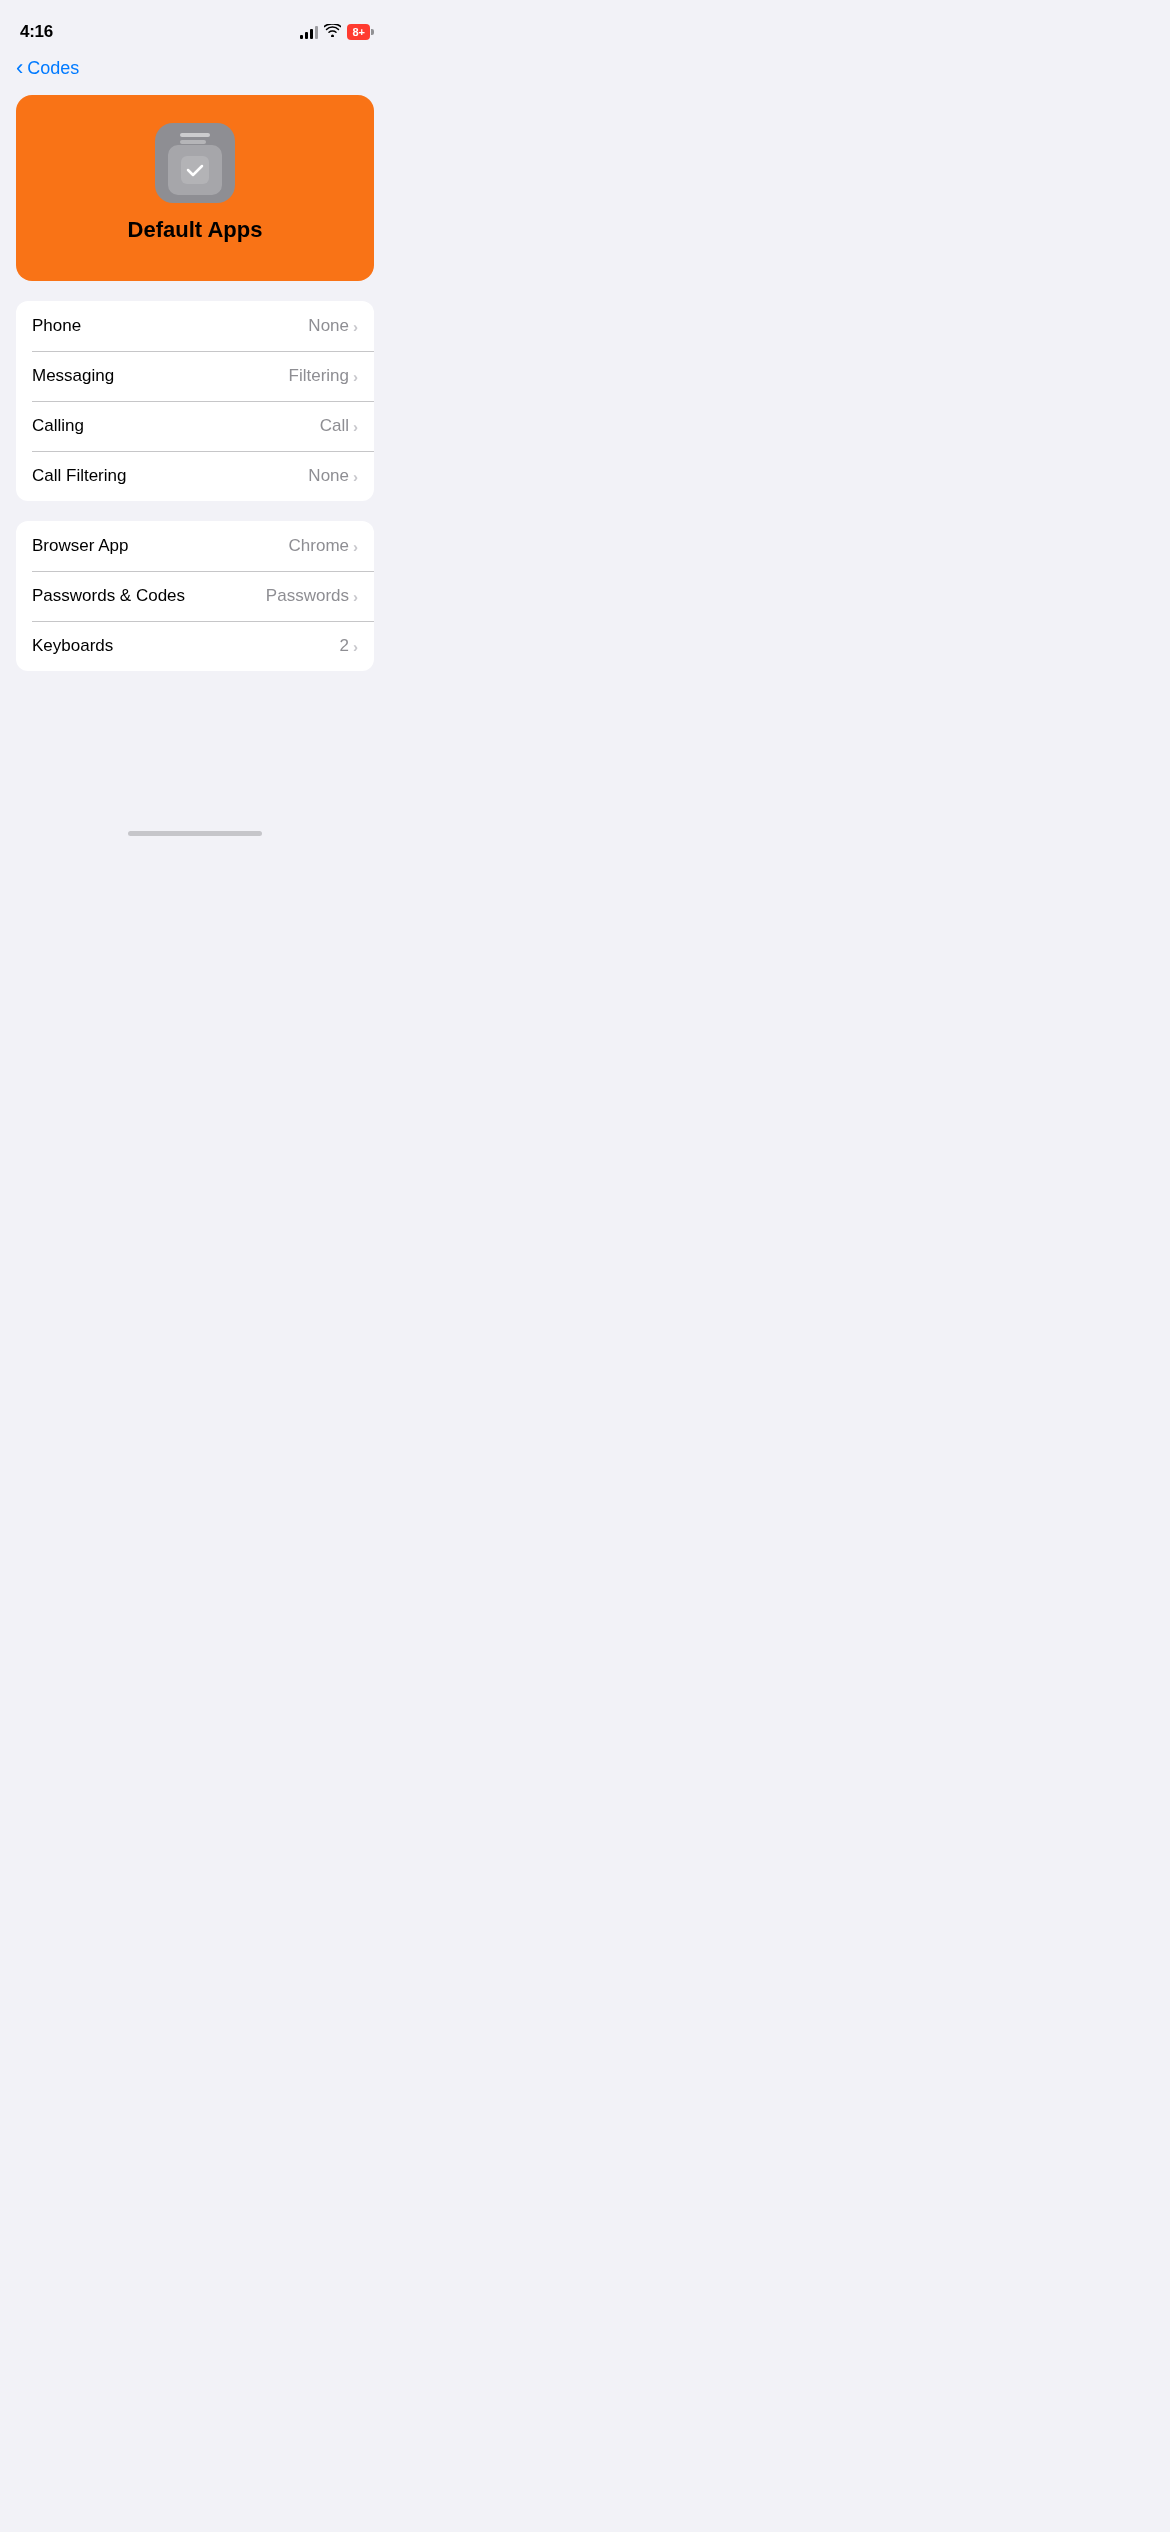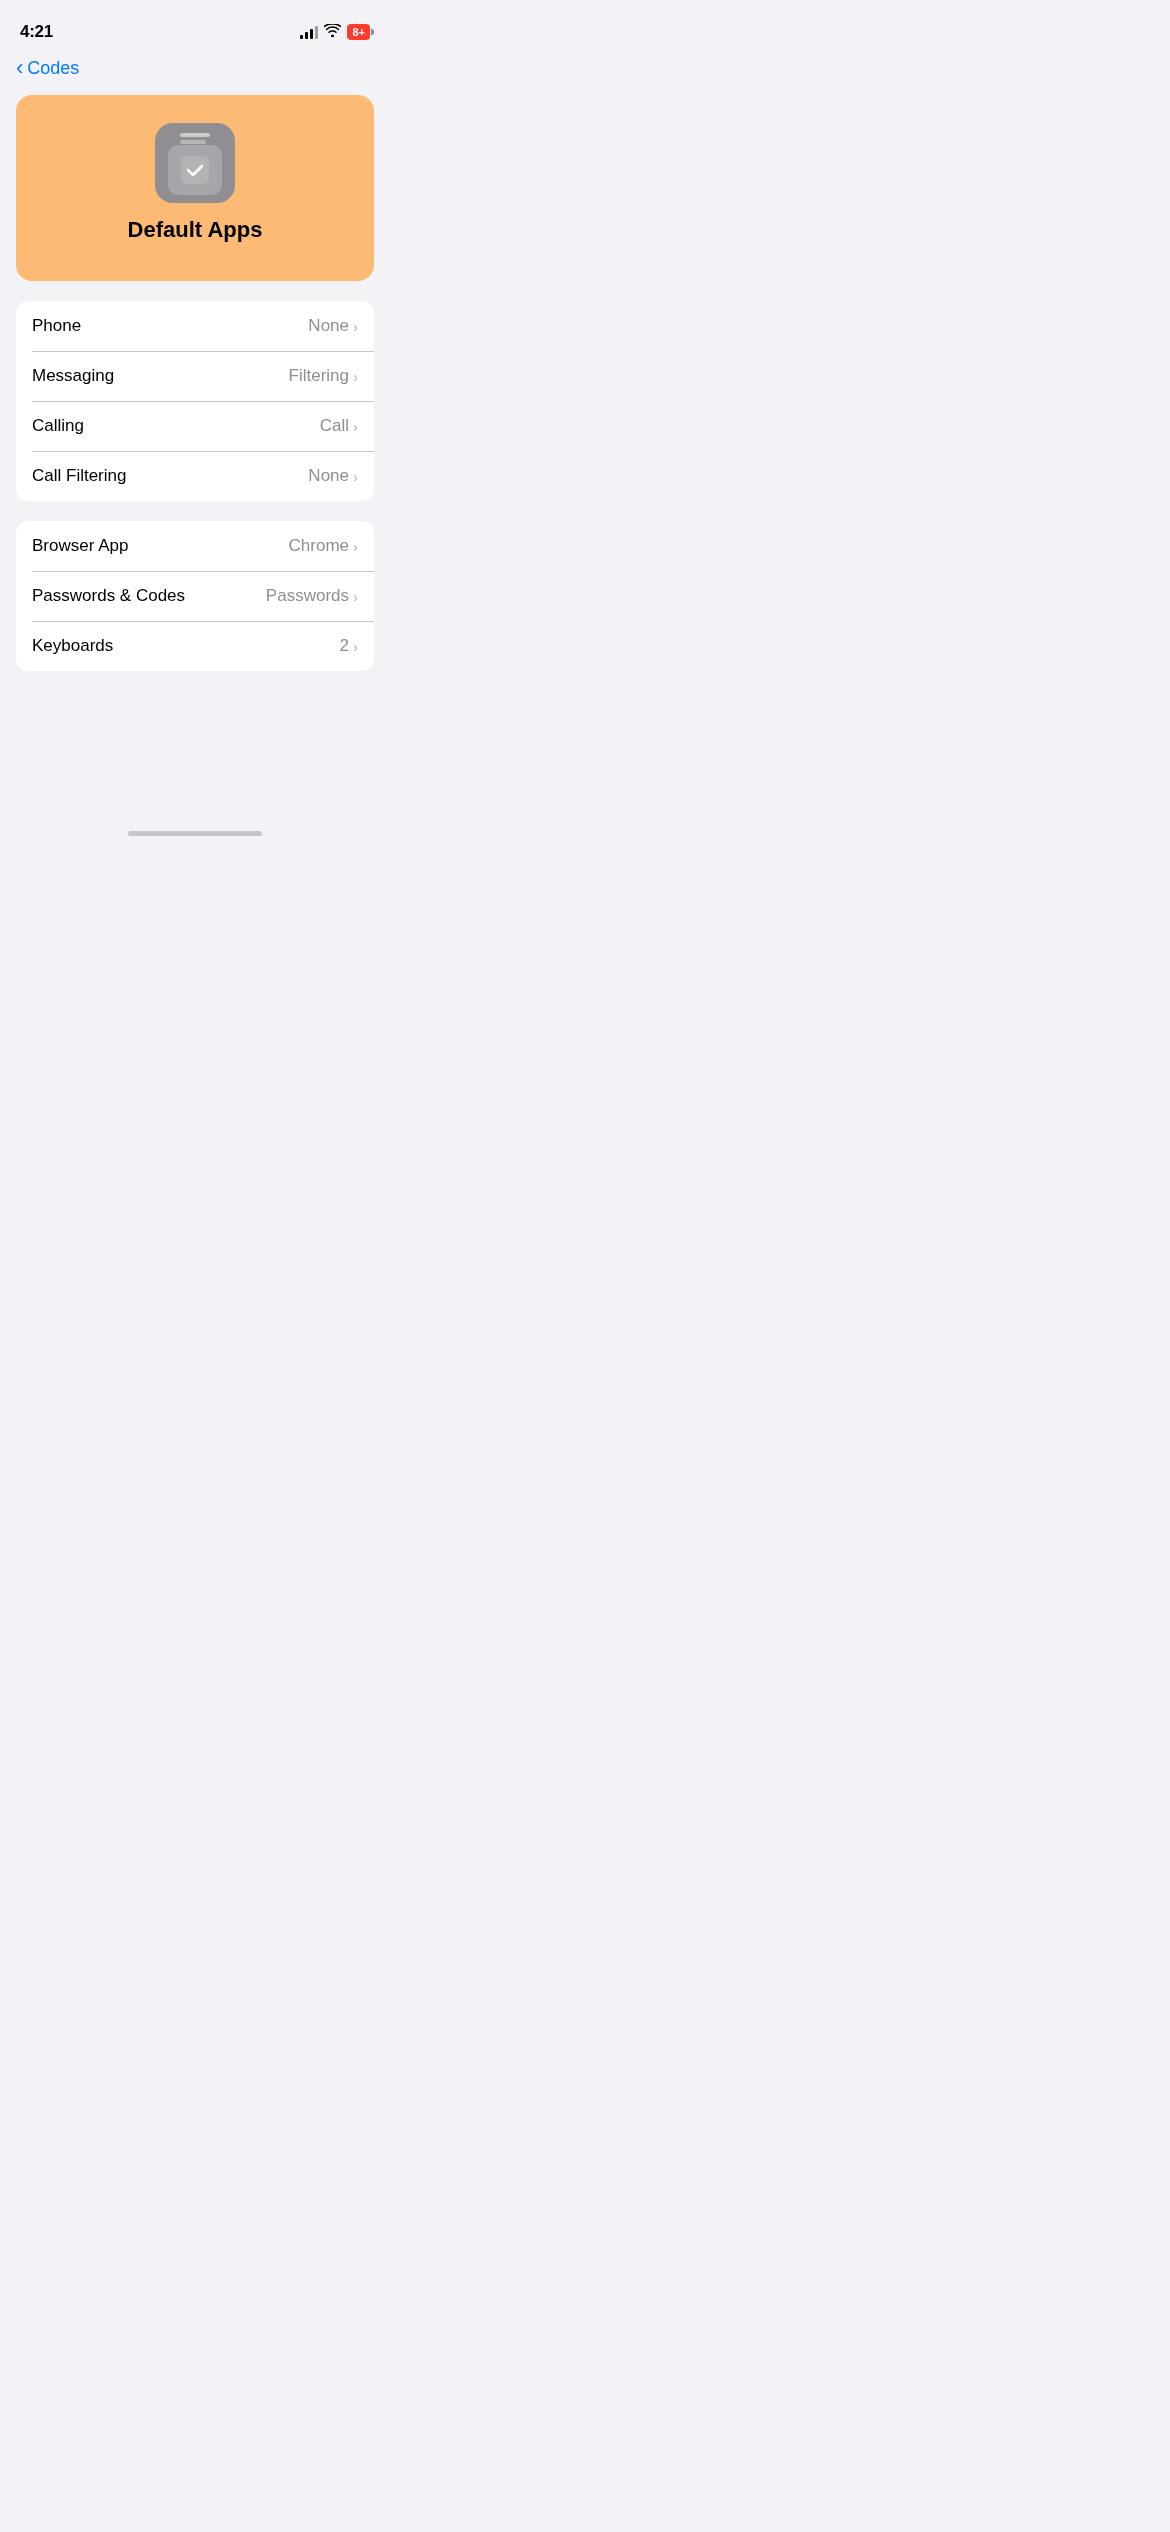--- a/index.html
+++ b/index.html
@@ -97,21 +97,21 @@
     }
 
     .back-label {
       color: #007aff;
       font-size: 18px;
       font-weight: 400;
     }
 
     
     .hero-card {
-      background: #fdba74;
+      background: #f97316;
       border-radius: 16px;
       margin: 4px 16px 20px 16px;
       padding: 28px 20px 28px 20px;
       display: flex;
       flex-direction: column;
       align-items: center;
       text-align: center;
     }
 
     .app-icon {
@@ -201,21 +201,21 @@
       height: 5px;
       background: #000;
       border-radius: 3px;
       opacity: 0.18;
     }
   </style>
 </head>
 <body>
 
 <div class="status-bar">
-  <span class="status-time">4:21</span>
+  <span class="status-time">4:16</span>
   <div class="status-icons">
     <div class="signal-bars">
       <div class="signal-bar" style="height:4px;"></div>
       <div class="signal-bar" style="height:7px;"></div>
       <div class="signal-bar" style="height:10px;"></div>
       <div class="signal-bar" style="height:13px; opacity:0.35;"></div>
     </div>
     <span class="wifi-icon">
       <svg width="17" height="13" viewBox="0 0 17 13" fill="none">
         <path d="M8.5 10.5a1.5 1.5 0 1 1 0 3 1.5 1.5 0 0 1 0-3z" fill="#000"></path>

